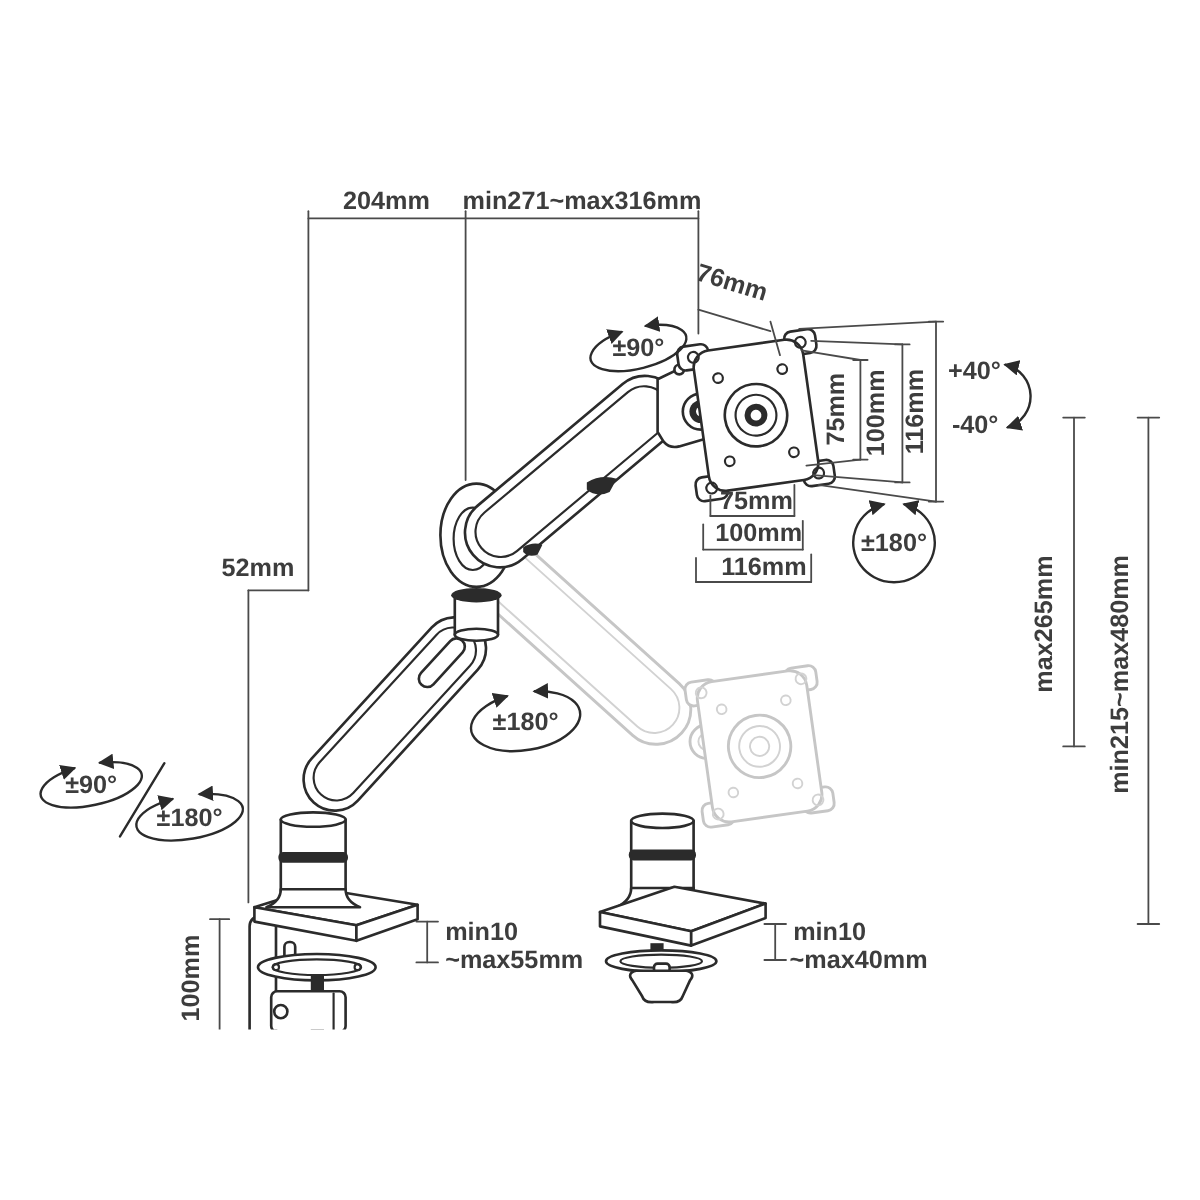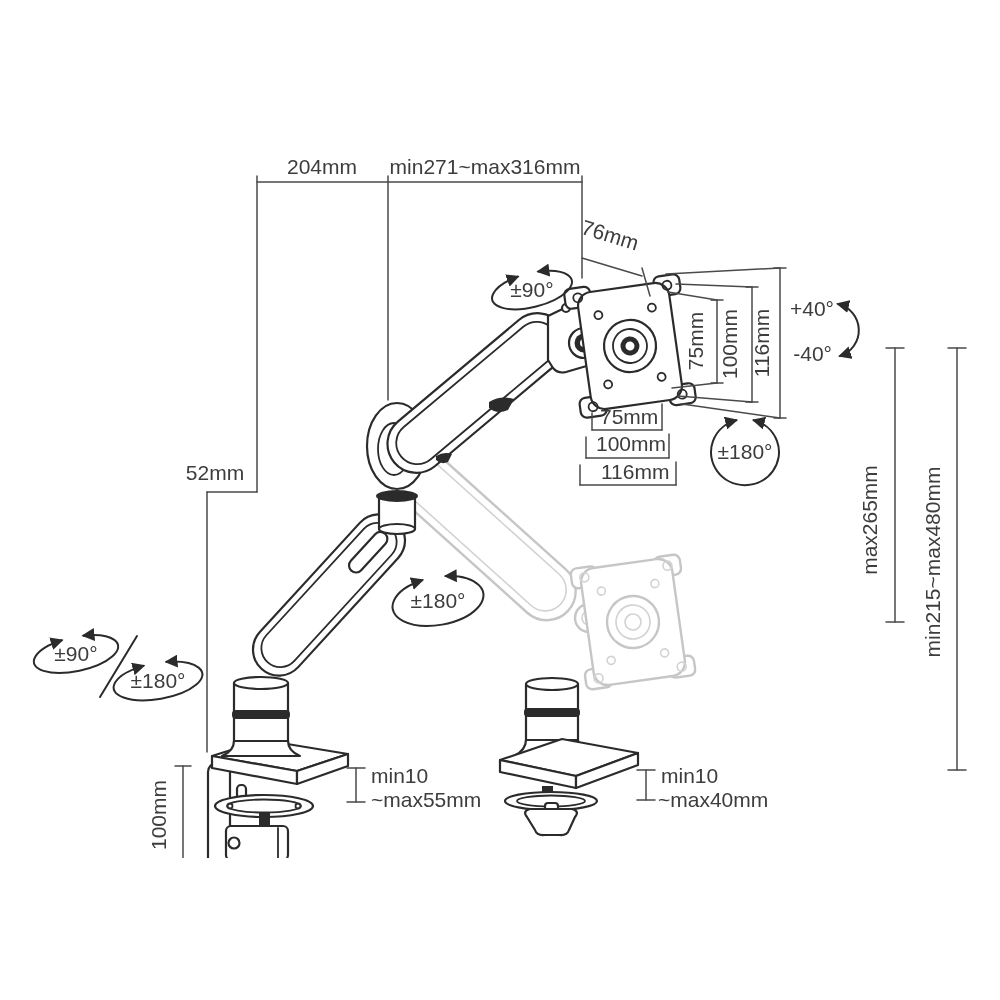--- a/index.html
+++ b/index.html
@@ -1,16 +1,16 @@
 <!DOCTYPE html>
 <html><head>
 <meta charset="utf-8">
 <style>
   html,body { margin:0; padding:0; background:#ffffff; }
-  .stage { width:1000px; height:858px; position:relative; background:#ffffff; }
+  .stage { width:1000px; height:858px; position:relative; background:#ffffff;font-weight:bold; }
   svg { display:block; }
   text { font-family:"Liberation Sans", sans-serif; fill:#3d3d3d; font-size:21px; }
   .dim   { stroke:#4a4a4a; stroke-width:1.5; fill:none; stroke-linecap:round; }
   .main  { stroke:#2b2b2b; stroke-width:2.2; fill:#ffffff; stroke-linejoin:round; stroke-linecap:round; }
   .mline { stroke:#2b2b2b; stroke-width:1.8; fill:none; stroke-linecap:round; }
   .dark  { fill:#2b2b2b; stroke:none; }
   .ghost { stroke:#c6c6c6; stroke-width:2.4; fill:#ffffff; stroke-linejoin:round; }
   .ghostline { stroke:#d2d2d2; stroke-width:1.6; fill:none; }
   .rot   { stroke:#2b2b2b; stroke-width:2; fill:none; stroke-linecap:round; }
 </style>

